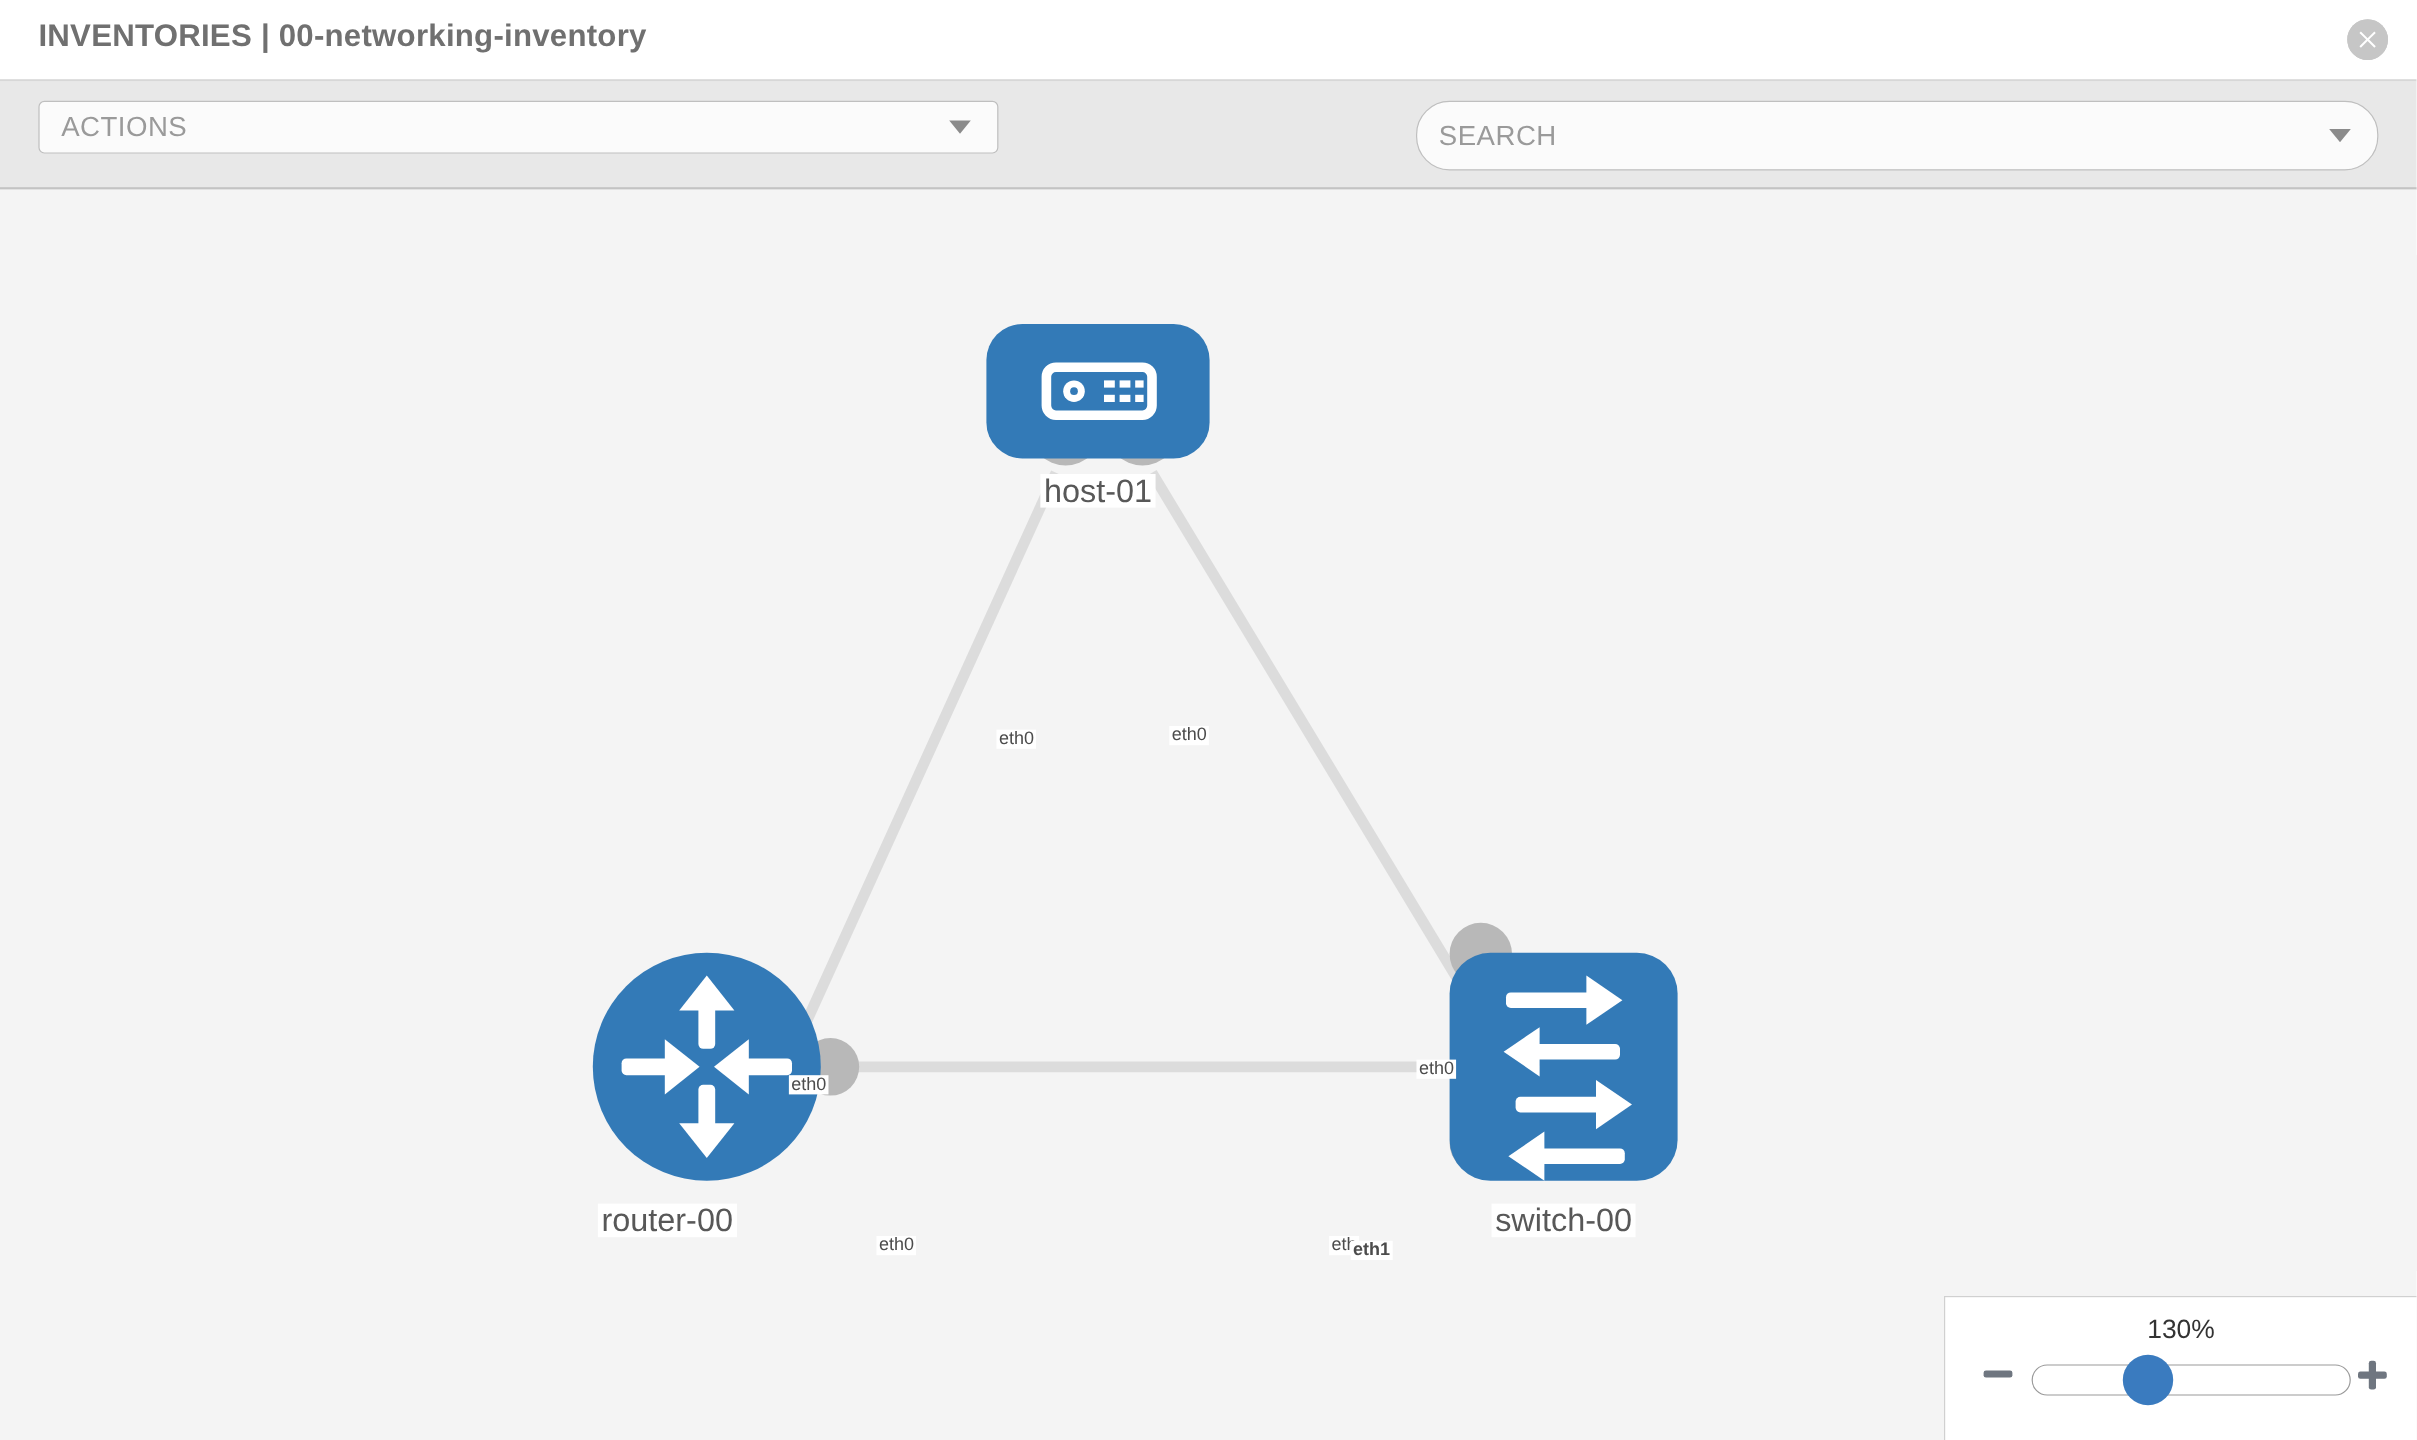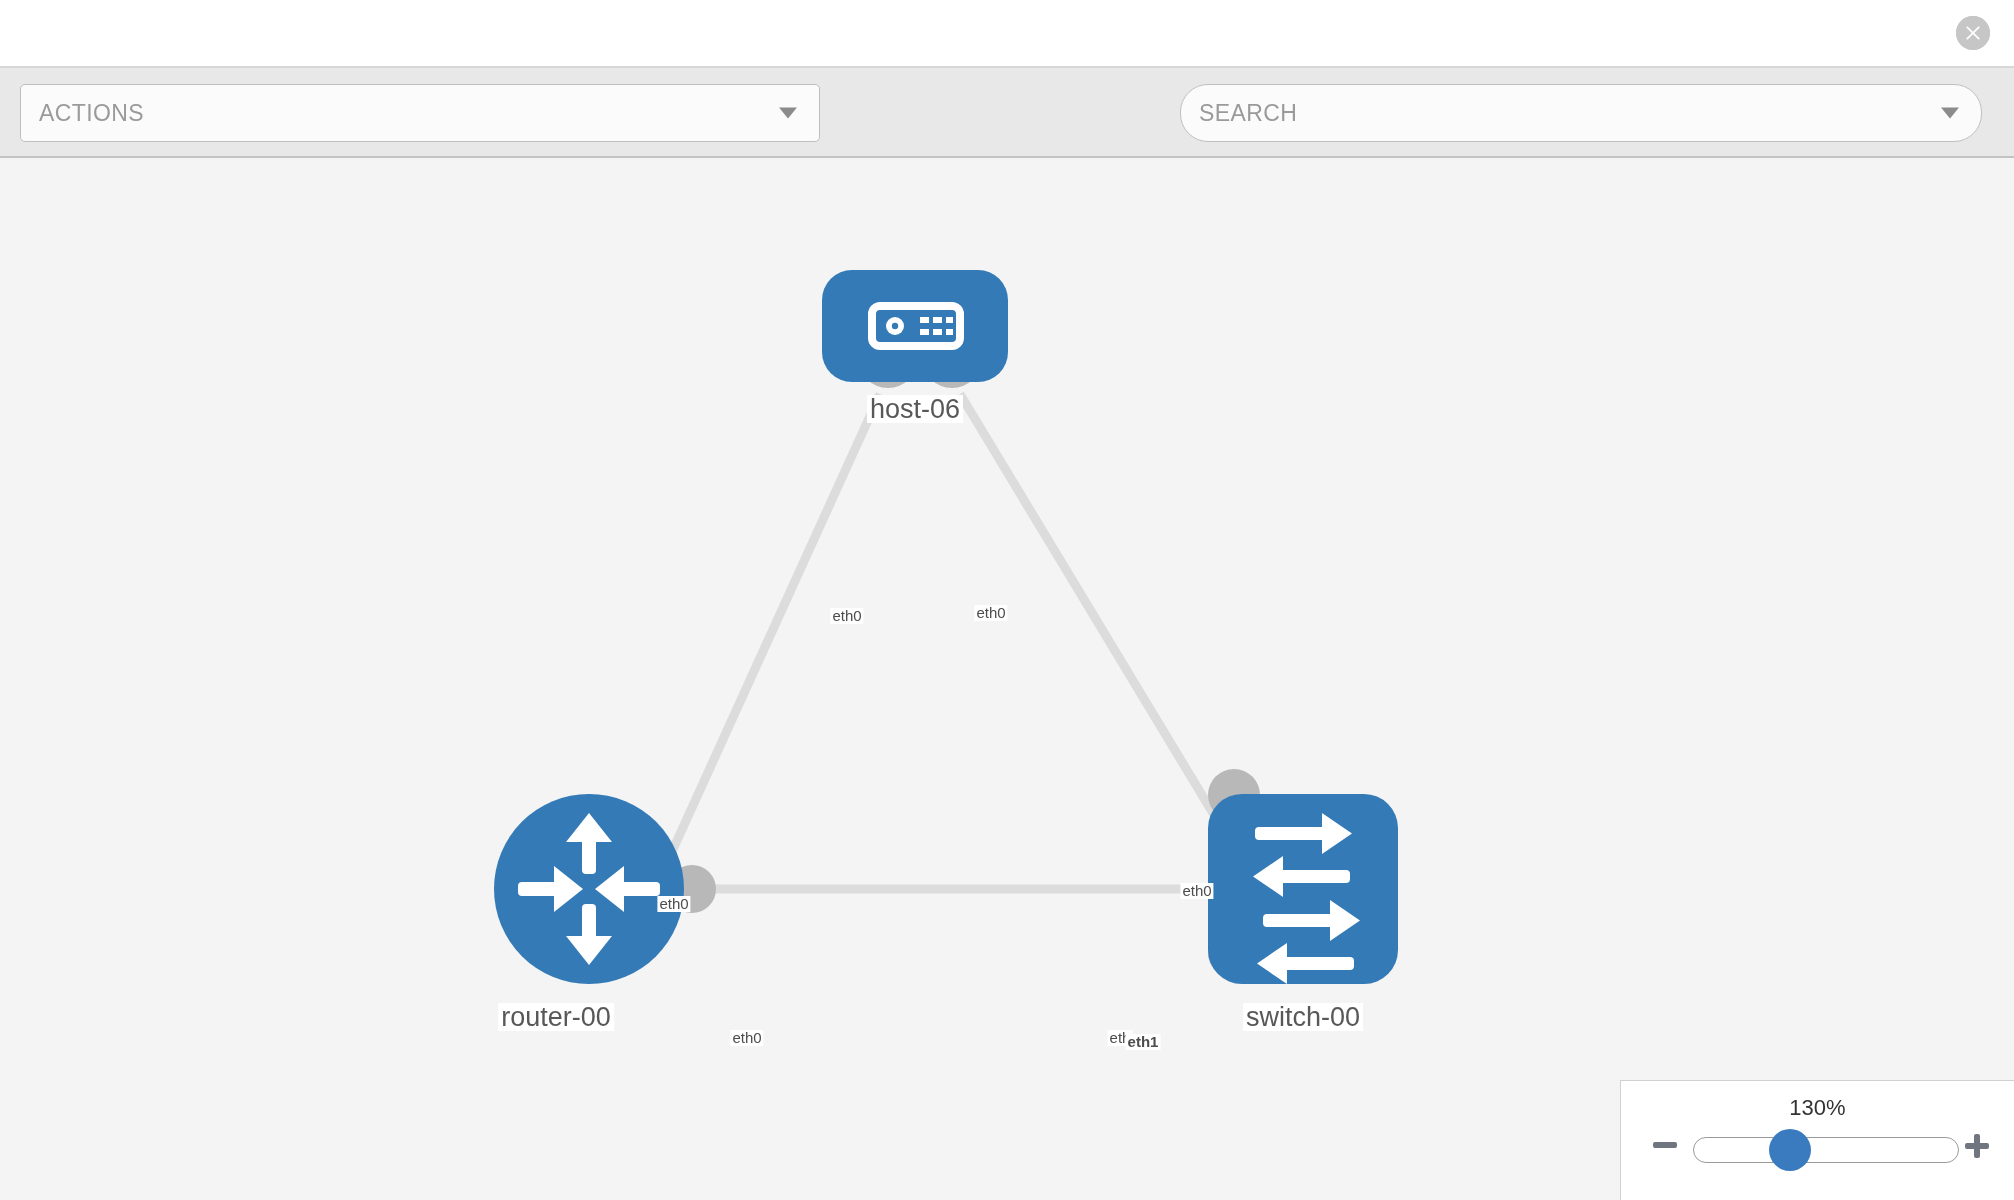--- a/index.html
+++ b/index.html
@@ -83,24 +83,24 @@
     position: absolute;
     right: 22px;
     top: 50%;
     transform: translateY(-50%);
     width: 0; height: 0;
     border-left: 9px solid transparent;
     border-right: 9px solid transparent;
     border-top: 11px solid #8b8b8b;
   }
   #actions-select {
-    left: 20px;
+    left: 32px;
     top: 16px;
     width: 800px;
-    height: 58px;
+    height: 44px;
   }
   #search-select {
     left: 1180px;
     top: 16px;
     width: 802px;
     height: 58px;
     border-radius: 28px;
   }
   .tool-icon {
     position: absolute;
@@ -201,20 +201,21 @@
     background: #3a7bbf;
     cursor: grab;
   }
 </style>
 </head>
 <body>
 
 <div id="app">
 
   <div class="header">
+    <div class="header-title">INVENTORIES | 00-networking-inventory</div>
     <div class="close-btn">
       <svg width="34" height="34" viewBox="0 0 34 34" aria-hidden="true">
         <circle cx="17" cy="17" r="17" fill="#c6c6c6"></circle>
         <path d="M11.4 10.2 L17 15.8 L22.6 10.2 L23.8 11.4 L18.2 17 L23.8 22.6 L22.6 23.8 L17 18.2 L11.4 23.8 L10.2 22.6 L15.8 17 L10.2 11.4 Z" fill="#ffffff"></path>
       </svg>
     </div>
   </div>
 
   <div class="toolbar">
 
@@ -313,21 +314,21 @@
 
           <rect x="1263" y="756" width="82" height="13" rx="4"></rect>
           <path d="M1360 762.5 L1330 783 L1330 742 Z"></path>
 
           <rect x="1272" y="799" width="82" height="13" rx="4"></rect>
           <path d="M1257 805.5 L1287 826 L1287 785 Z"></path>
         </g>
       </g>
     </svg>
 
-    <div class="node-label" style="left:915px; top:237px;">host-06</div>
+    <div class="node-label" style="left:915px; top:237px;">host-01</div>
     <div class="node-label" style="left:556px; top:845px;">router-00</div>
     <div class="node-label" style="left:1303px; top:845px;">switch-00</div>
 
     <div class="iface-label" style="left:847px;  top:450px;">eth0</div>
     <div class="iface-label" style="left:991px;  top:447px;">eth0</div>
     <div class="iface-label" style="left:674px;  top:738px;">eth0</div>
     <div class="iface-label" style="left:1197px; top:725px;">eth0</div>
     <div class="iface-label" style="left:747px;  top:872px;">eth0</div>
     <div class="iface-label" style="left:1120px; top:872px;">eth</div>
     <div class="iface-label" style="left:1143px; top:876px;font-weight:bold;">eth1</div>

